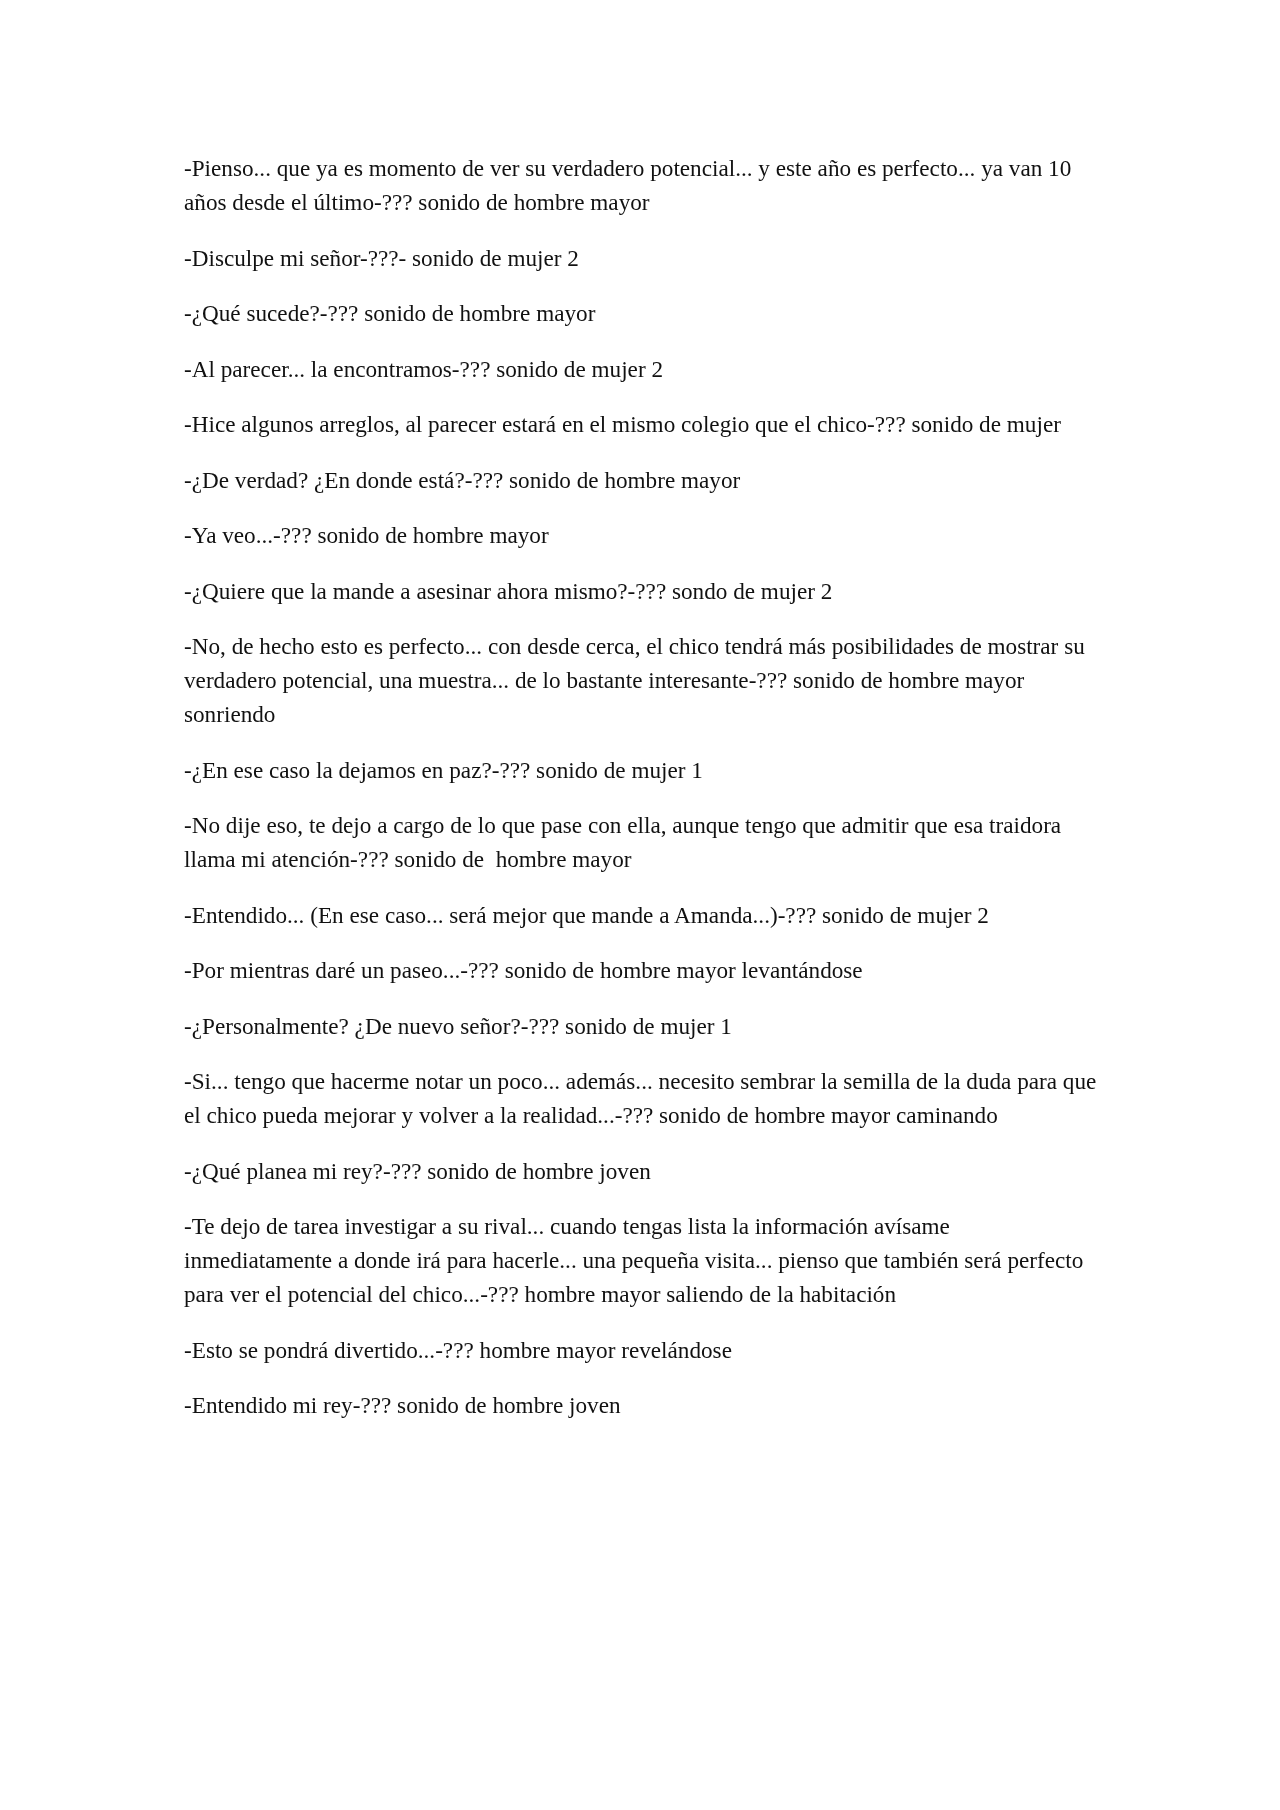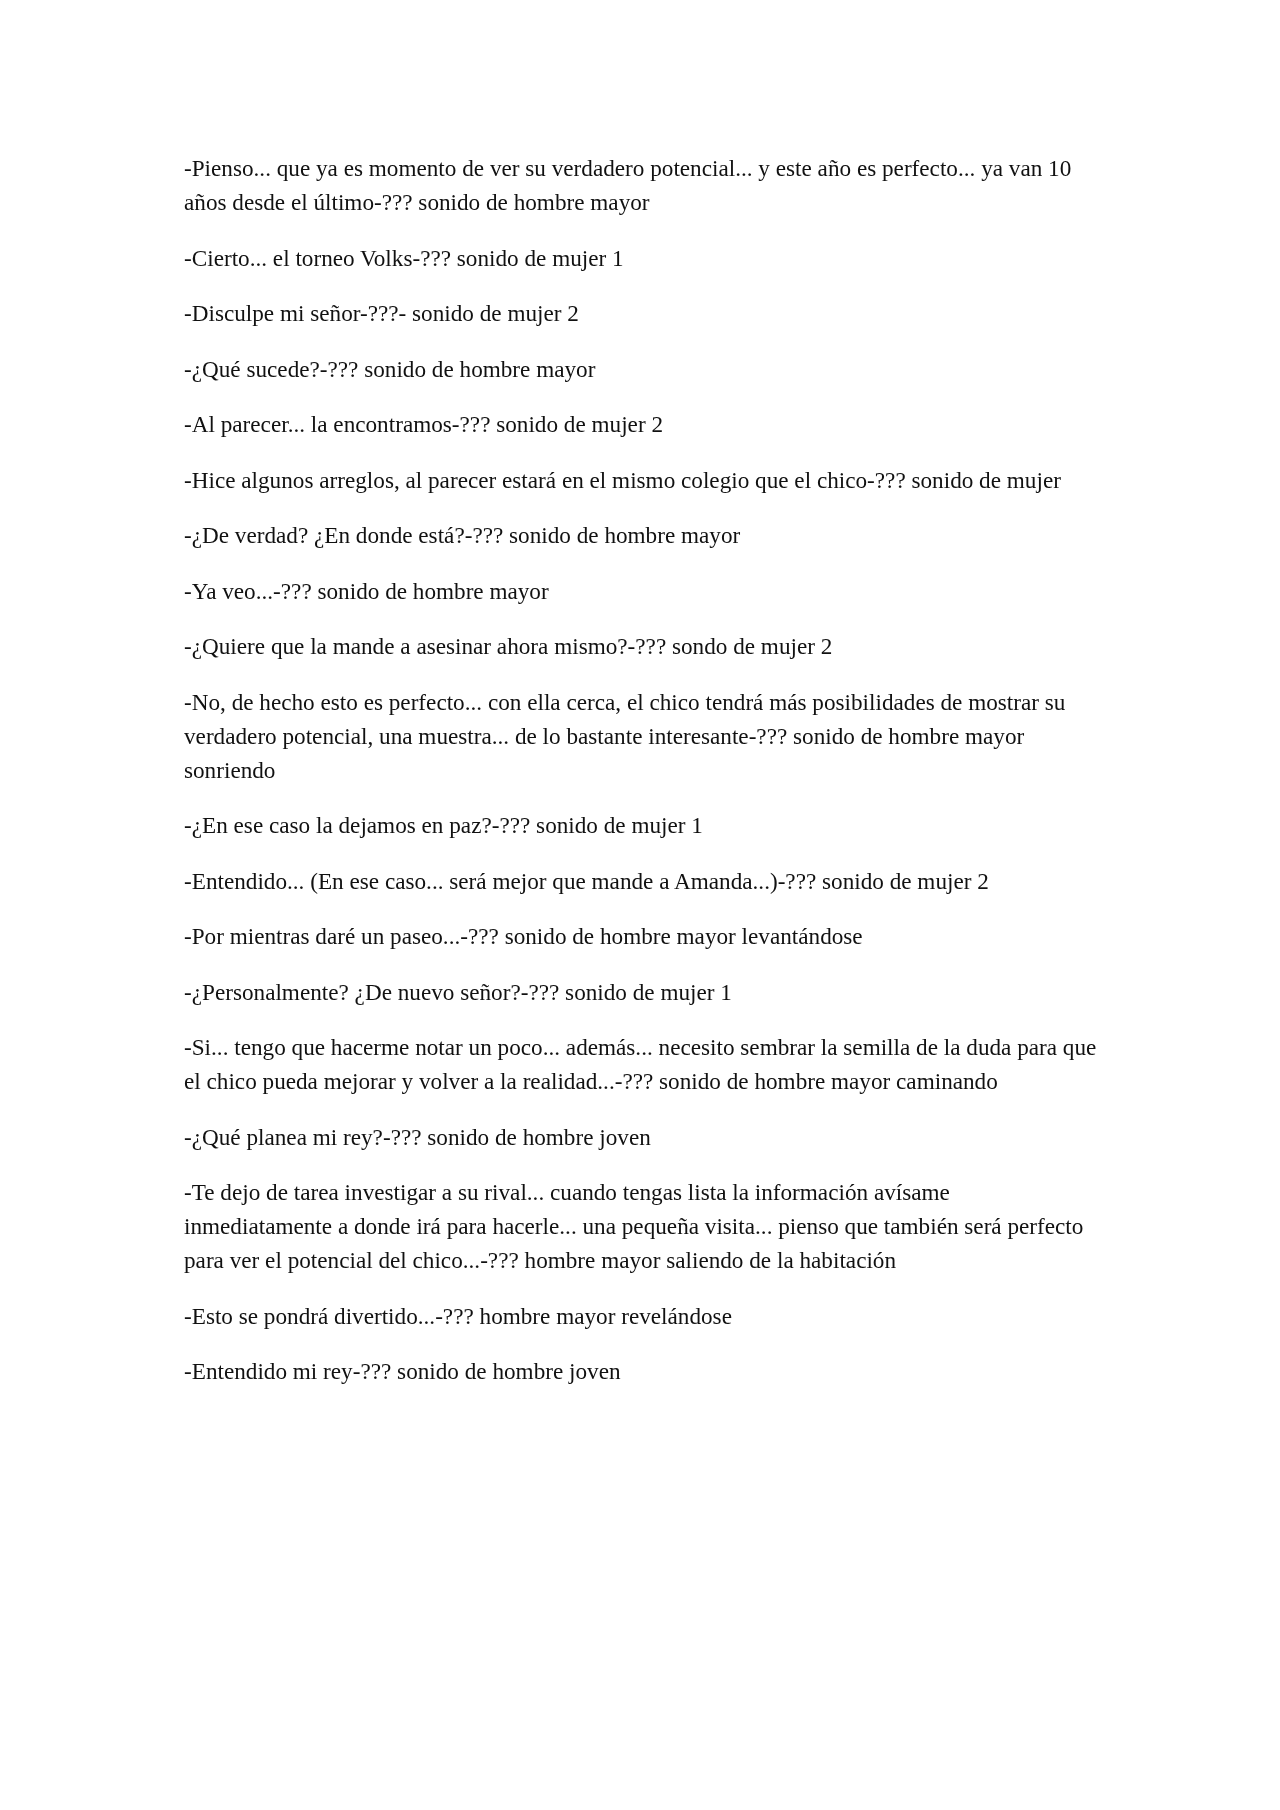--- a/index.html
+++ b/index.html
@@ -37,30 +37,30 @@
       padding: 0;
       white-space: pre-wrap;
     }
   </style>
 </head>
 <body>
 
 <div class="page">
   <div class="text-column">
     <p class="para">-Pienso... que ya es momento de ver su verdadero potencial... y este año es perfecto... ya van 10 años desde el último-??? sonido de hombre mayor</p>
-    <p class="para">-Cierto... el torneo Volks-??? sonido de mujer 1</p>
     <p class="para">-Disculpe mi señor-???- sonido de mujer 2</p>
     <p class="para">-¿Qué sucede?-??? sonido de hombre mayor</p>
     <p class="para">-Al parecer... la encontramos-??? sonido de mujer 2</p>
     <p class="para">-Hice algunos arreglos, al parecer estará en el mismo colegio que el chico-??? sonido de mujer</p>
     <p class="para">-¿De verdad? ¿En donde está?-??? sonido de hombre mayor</p>
     <p class="para">-Ya veo...-??? sonido de hombre mayor</p>
     <p class="para">-¿Quiere que la mande a asesinar ahora mismo?-??? sondo de mujer 2</p>
-    <p class="para">-No, de hecho esto es perfecto... con ella cerca, el chico tendrá más posibilidades de mostrar su verdadero potencial, una muestra... de lo bastante interesante-??? sonido de hombre mayor sonriendo</p>
+    <p class="para">-No, de hecho esto es perfecto... con desde cerca, el chico tendrá más posibilidades de mostrar su verdadero potencial, una muestra... de lo bastante interesante-??? sonido de hombre mayor sonriendo</p>
     <p class="para">-¿En ese caso la dejamos en paz?-??? sonido de mujer 1</p>
+    <p class="para">-No dije eso, te dejo a cargo de lo que pase con ella, aunque tengo que admitir que esa traidora llama mi atención-??? sonido de  hombre mayor</p>
     <p class="para">-Entendido... (En ese caso... será mejor que mande a Amanda...)-??? sonido de mujer 2</p>
     <p class="para">-Por mientras daré un paseo...-??? sonido de hombre mayor levantándose</p>
     <p class="para">-¿Personalmente? ¿De nuevo señor?-??? sonido de mujer 1</p>
     <p class="para">-Si... tengo que hacerme notar un poco... además... necesito sembrar la semilla de la duda para que el chico pueda mejorar y volver a la realidad...-??? sonido de hombre mayor caminando</p>
     <p class="para">-¿Qué planea mi rey?-??? sonido de hombre joven</p>
     <p class="para">-Te dejo de tarea investigar a su rival... cuando tengas lista la información avísame inmediatamente a donde irá para hacerle... una pequeña visita... pienso que también será perfecto para ver el potencial del chico...-??? hombre mayor saliendo de la habitación</p>
     <p class="para">-Esto se pondrá divertido...-??? hombre mayor revelándose</p>
     <p class="para">-Entendido mi rey-??? sonido de hombre joven</p>
   </div>
 </div>

